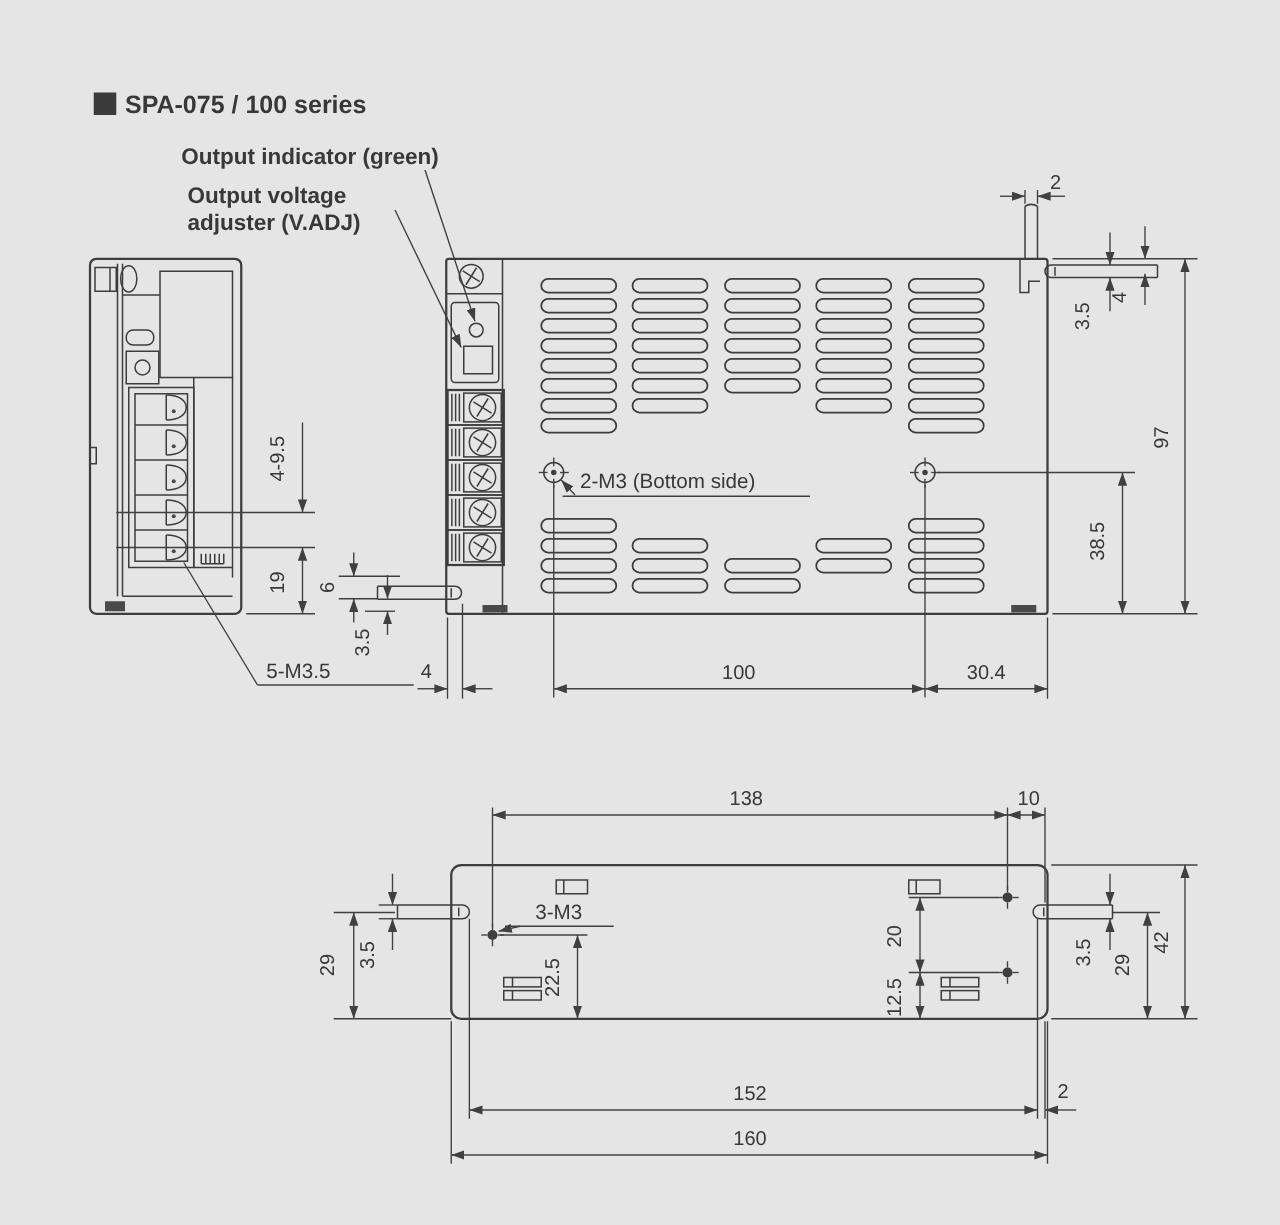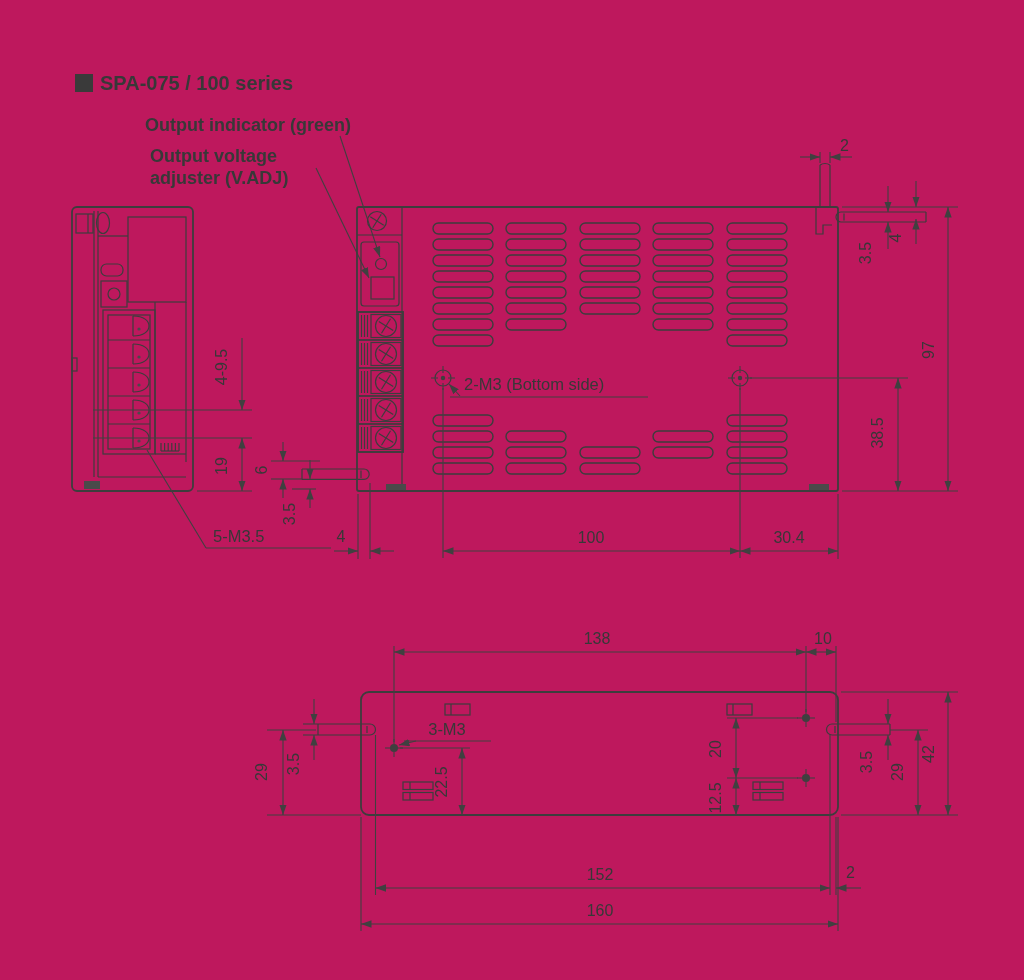--- a/index.html
+++ b/index.html
@@ -1,16 +1,16 @@
 <!DOCTYPE html>
 <html><head>
 <meta charset="utf-8">
 <style>
   html,body{margin:0;padding:0;background:#ffffff;}
-  .page{position:relative;width:1024px;height:980px;background:#be185d;overflow:hidden;}
+  .page{position:relative;width:1024px;height:980px;background:#e5e5e5;overflow:hidden;}
   svg{position:absolute;left:0;top:0;}
   .ol{fill:none;stroke:#3d3d3d;stroke-width:1.8;}
   .ln{fill:none;stroke:#3d3d3d;stroke-width:1.2;}
   .dm{fill:none;stroke:#404040;stroke-width:1.1;}
   .vent{fill:none;stroke:#3d3d3d;stroke-width:1.4;}
   .fl{fill:#4a4a4a;stroke:none;}
   text{fill:#383838;font-family:"Liberation Sans","DejaVu Sans",sans-serif;}
   .dt{font-size:16px;}
   .lt{font-size:16.5px;}
   .ct{font-size:18px;font-weight:bold;}

